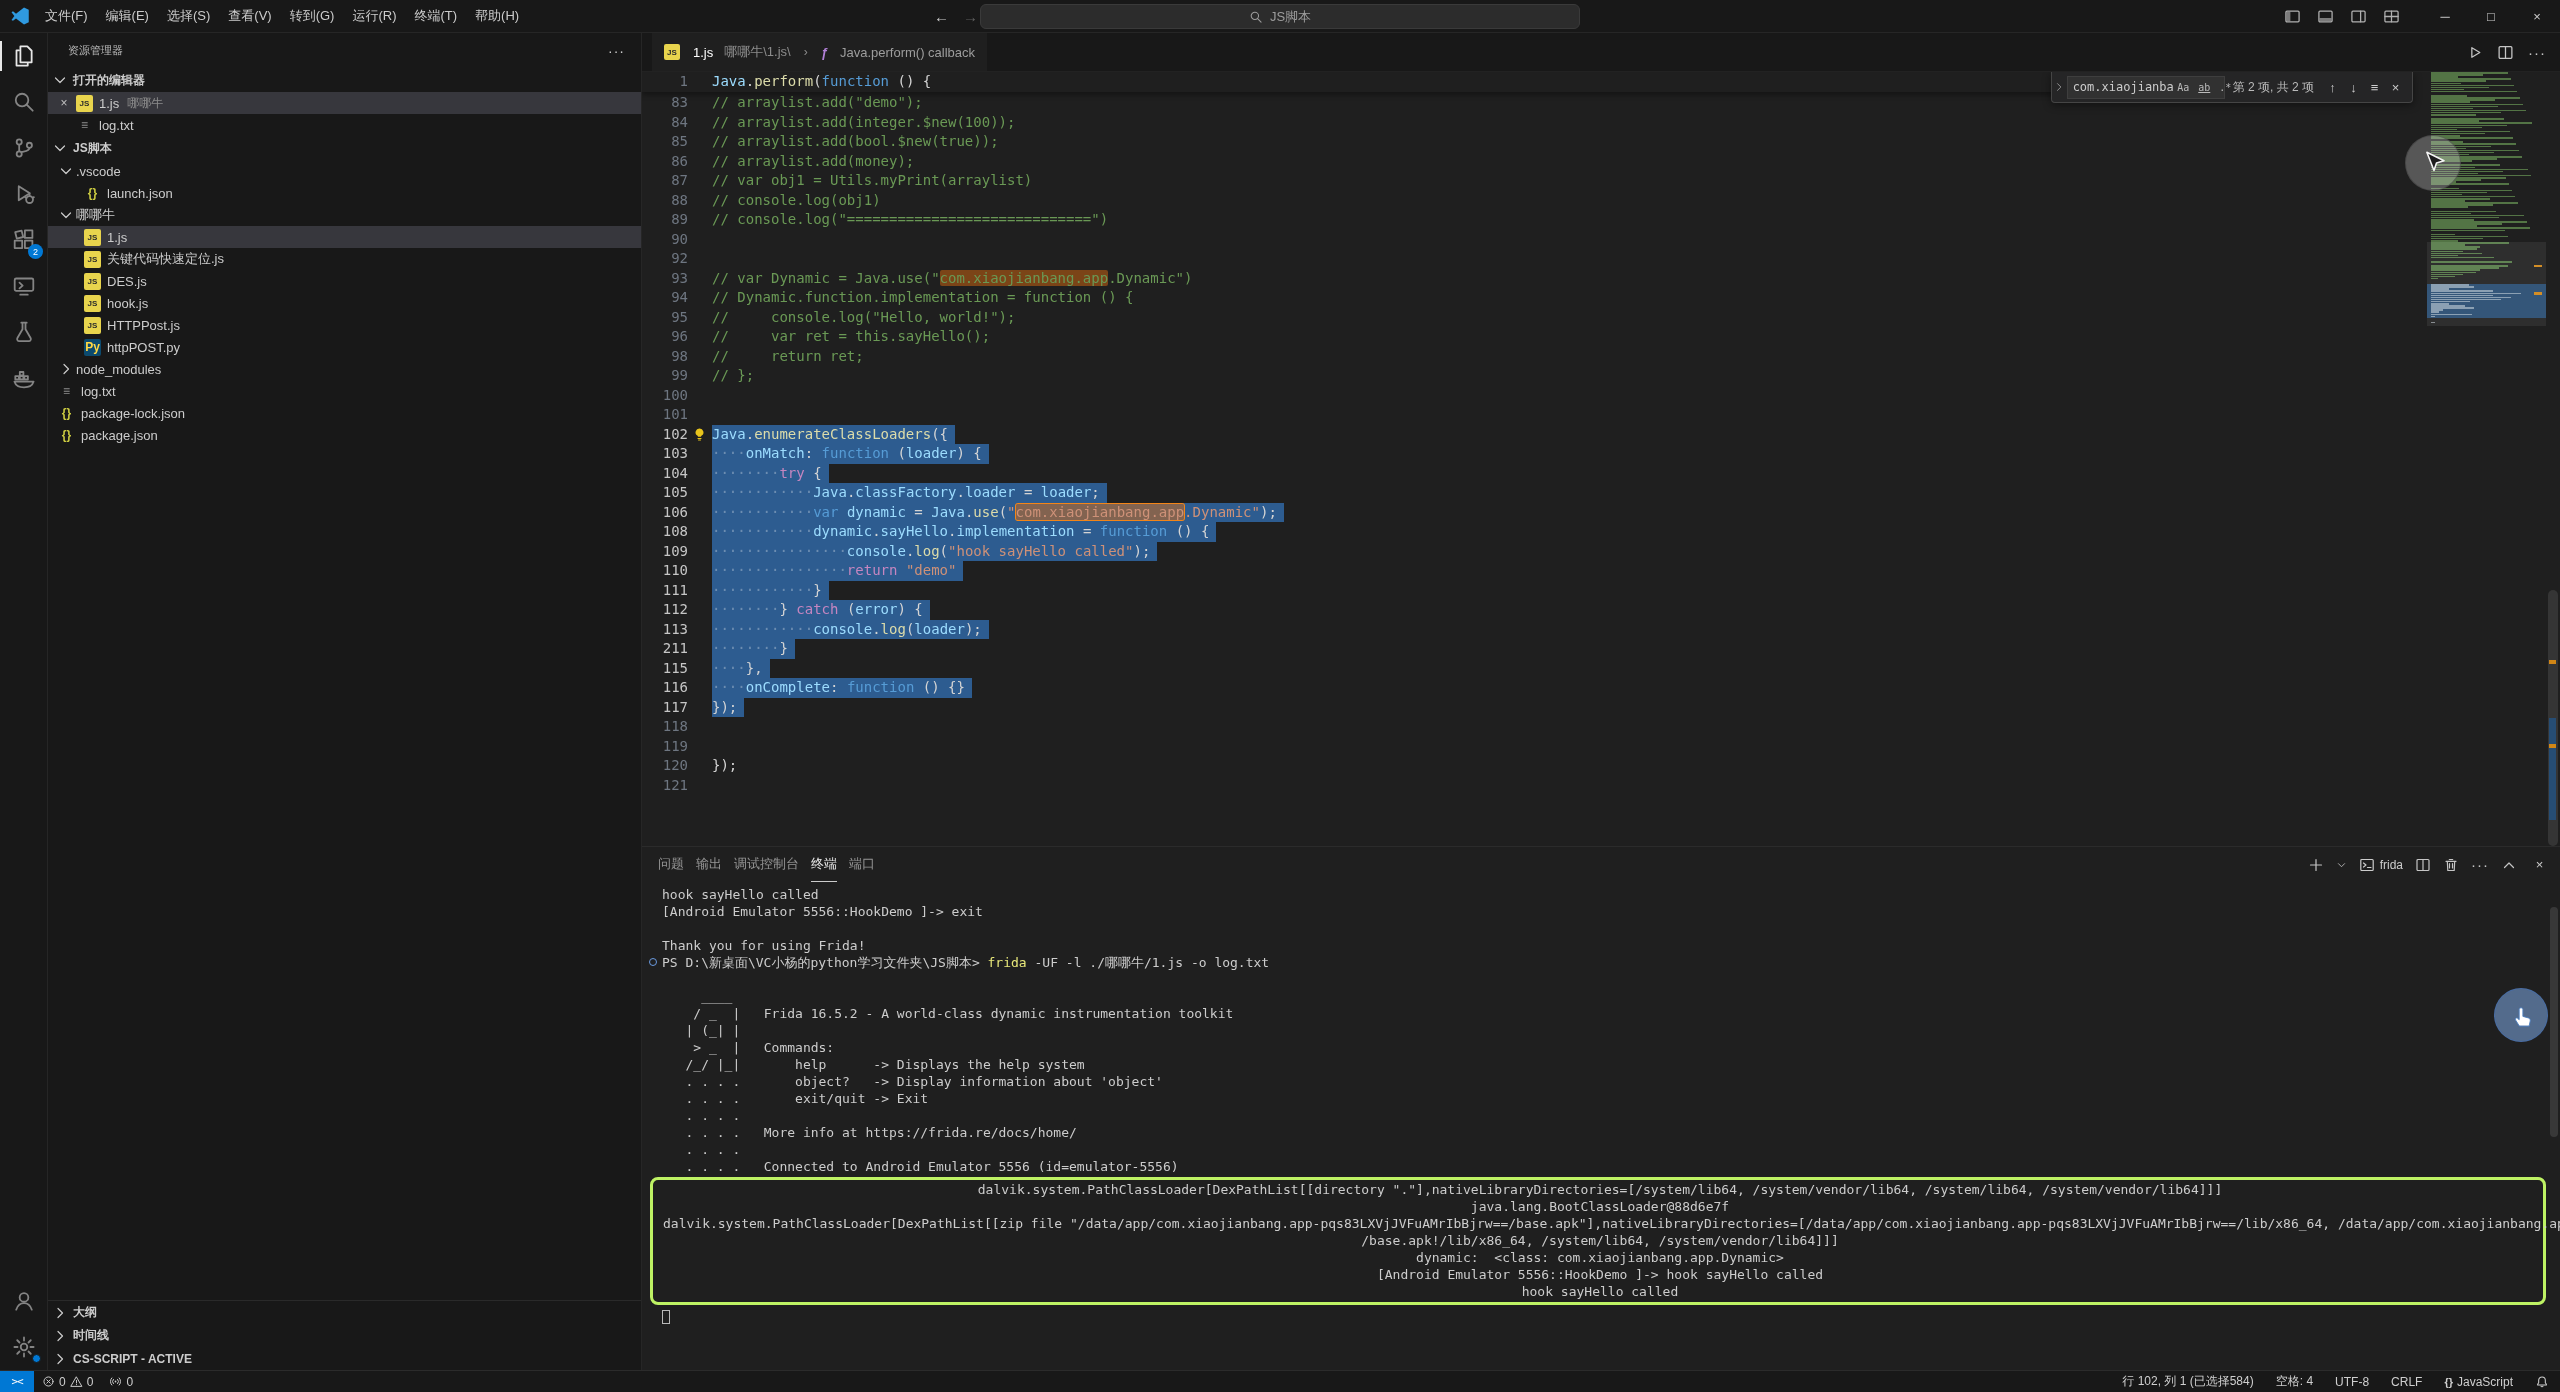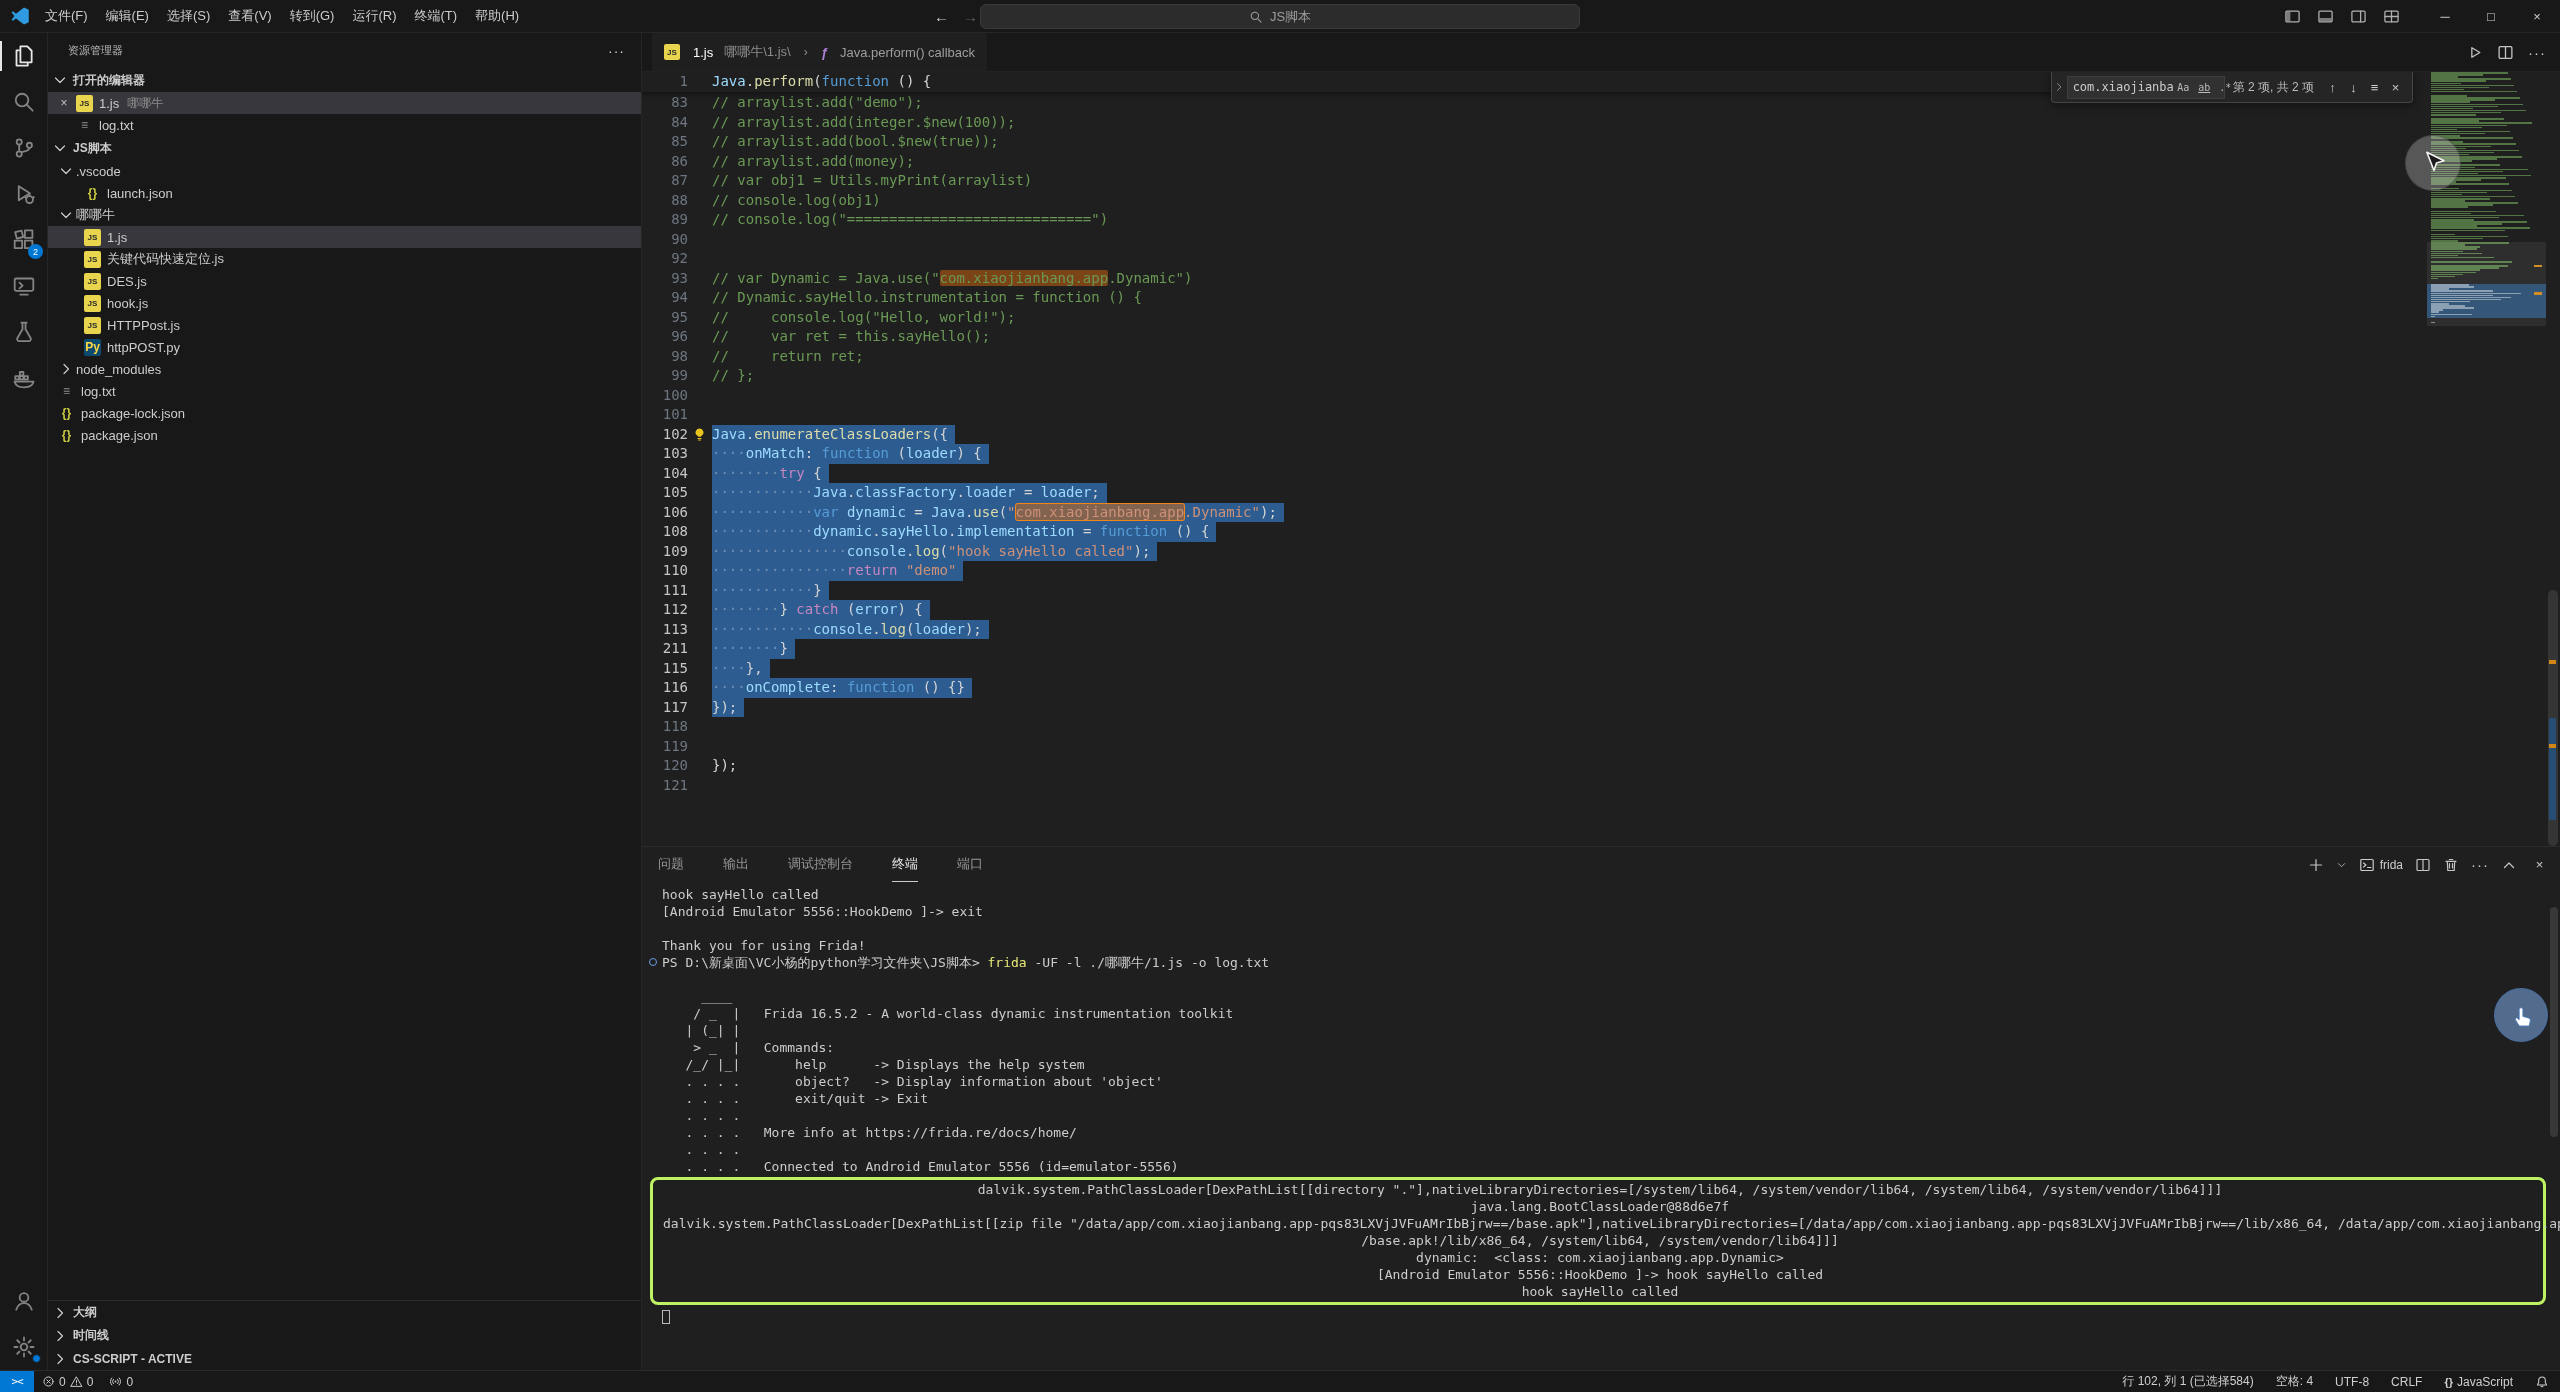--- a/index.html
+++ b/index.html
@@ -94,21 +94,21 @@
   .find-input .opts{margin-left:auto;display:flex;gap:4px;color:#bbbbbb;font-size:10px;}
   .find-input .opts span{width:17px;text-align:center;}
   .find-input .opts .wordu{text-decoration:underline;}
   .find-count{font-size:12px;color:#bbbbbb;margin:0 8px;white-space:nowrap;}
   .find-btn{width:21px;height:21px;display:flex;align-items:center;justify-content:center;color:#cccccc;font-size:13px;}
   
   .minimap{position:absolute;top:0;right:14px;width:119px;height:100%;background:#1f1f1f;}
   .ruler{position:absolute;top:0;right:0;width:14px;height:100%;}
   
   .panel{height:524px;background:#1f1f1f;border-top:1px solid #2b2b2b;position:relative;}
-  .panel-tabs{height:35px;display:flex;align-items:center;padding-left:16px;gap:39px;font-size:13px;color:#969696;position:relative;}
+  .panel-tabs{height:35px;display:flex;align-items:center;padding-left:16px;gap:12px;font-size:13px;color:#969696;position:relative;}
   .ptab{height:100%;display:flex;align-items:center;border-bottom:1px solid transparent;}
   .ptab.active{color:#e7e7e7;border-bottom-color:#cccccc;}
   .panel-actions{position:absolute;right:10px;top:0;height:35px;display:flex;align-items:center;gap:12px;color:#c5c5c5;}
   .panel-actions .ico{width:16px;height:16px;}
   .pa-label{display:flex;align-items:center;gap:5px;font-size:12px;color:#cccccc;}
   .term{position:absolute;left:0;right:0;top:35px;bottom:0;padding:4px 0 0 20px;
     font-family:"DejaVu Sans Mono","Liberation Mono",monospace;font-size:13px;line-height:17px;color:#cccccc;white-space:pre;overflow:hidden;}
   .tline{height:17px;position:relative;}
   .tline .deco{position:absolute;left:-13px;top:4px;width:8px;height:8px;border:1px solid #6a9ae0;border-radius:50%;}
   .tk-cmd{color:#e8e87a;}
@@ -452,21 +452,21 @@
             <div class="line"><span class="ln">83</span><span class="ltext"><span class="tk-c">// arraylist.add("demo");</span></span></div>
             <div class="line"><span class="ln">84</span><span class="ltext"><span class="tk-c">// arraylist.add(integer.$new(100));</span></span></div>
             <div class="line"><span class="ln">85</span><span class="ltext"><span class="tk-c">// arraylist.add(bool.$new(true));</span></span></div>
             <div class="line"><span class="ln">86</span><span class="ltext"><span class="tk-c">// arraylist.add(money);</span></span></div>
             <div class="line"><span class="ln">87</span><span class="ltext"><span class="tk-c">// var obj1 = Utils.myPrint(arraylist)</span></span></div>
             <div class="line"><span class="ln">88</span><span class="ltext"><span class="tk-c">// console.log(obj1)</span></span></div>
             <div class="line"><span class="ln">89</span><span class="ltext"><span class="tk-c">// console.log("=============================")</span></span></div>
             <div class="line"><span class="ln">90</span><span class="ltext"></span></div>
             <div class="line"><span class="ln">92</span><span class="ltext"></span></div>
             <div class="line"><span class="ln">93</span><span class="ltext"><span class="tk-c">// var Dynamic = Java.use("</span><span class="tk-c tk-m">com.xiaojianbang.app</span><span class="tk-c">.Dynamic")</span></span></div>
-            <div class="line"><span class="ln">94</span><span class="ltext"><span class="tk-c">// Dynamic.sayHello.instrumentation = function () {</span></span></div>
+            <div class="line"><span class="ln">94</span><span class="ltext"><span class="tk-c">// Dynamic.function.implementation = function () {</span></span></div>
             <div class="line"><span class="ln">95</span><span class="ltext"><span class="tk-c">//     console.log("Hello, world!");</span></span></div>
             <div class="line"><span class="ln">96</span><span class="ltext"><span class="tk-c">//     var ret = this.sayHello();</span></span></div>
             <div class="line"><span class="ln">98</span><span class="ltext"><span class="tk-c">//     return ret;</span></span></div>
             <div class="line"><span class="ln">99</span><span class="ltext"><span class="tk-c">// };</span></span></div>
             <div class="line"><span class="ln">100</span><span class="ltext"></span></div>
             <div class="line"><span class="ln">101</span><span class="ltext"></span></div>
             <div class="line sel"><span class="ln">102</span><span class="bulb ico"><svg viewBox="0 0 16 16">
                   <path fill="#e8c41c" stroke="none" d="M8 1.6a4.1 4.1 0 0 1 2.4 7.5c-.5.4-.8.9-.8 1.4H6.4c0-.5-.3-1-.8-1.4A4.1 4.1 0 0 1 8 1.6z"></path>
                   <path stroke="#e8c41c" d="M6.4 12.2h3.2M7 13.8h2"></path>
                 </svg></span><span class="ltext"><span class="tk-v">Java</span><span class="tk-p">.</span><span class="tk-f">enumerateClassLoaders</span><span class="tk-p">({</span></span></div>

